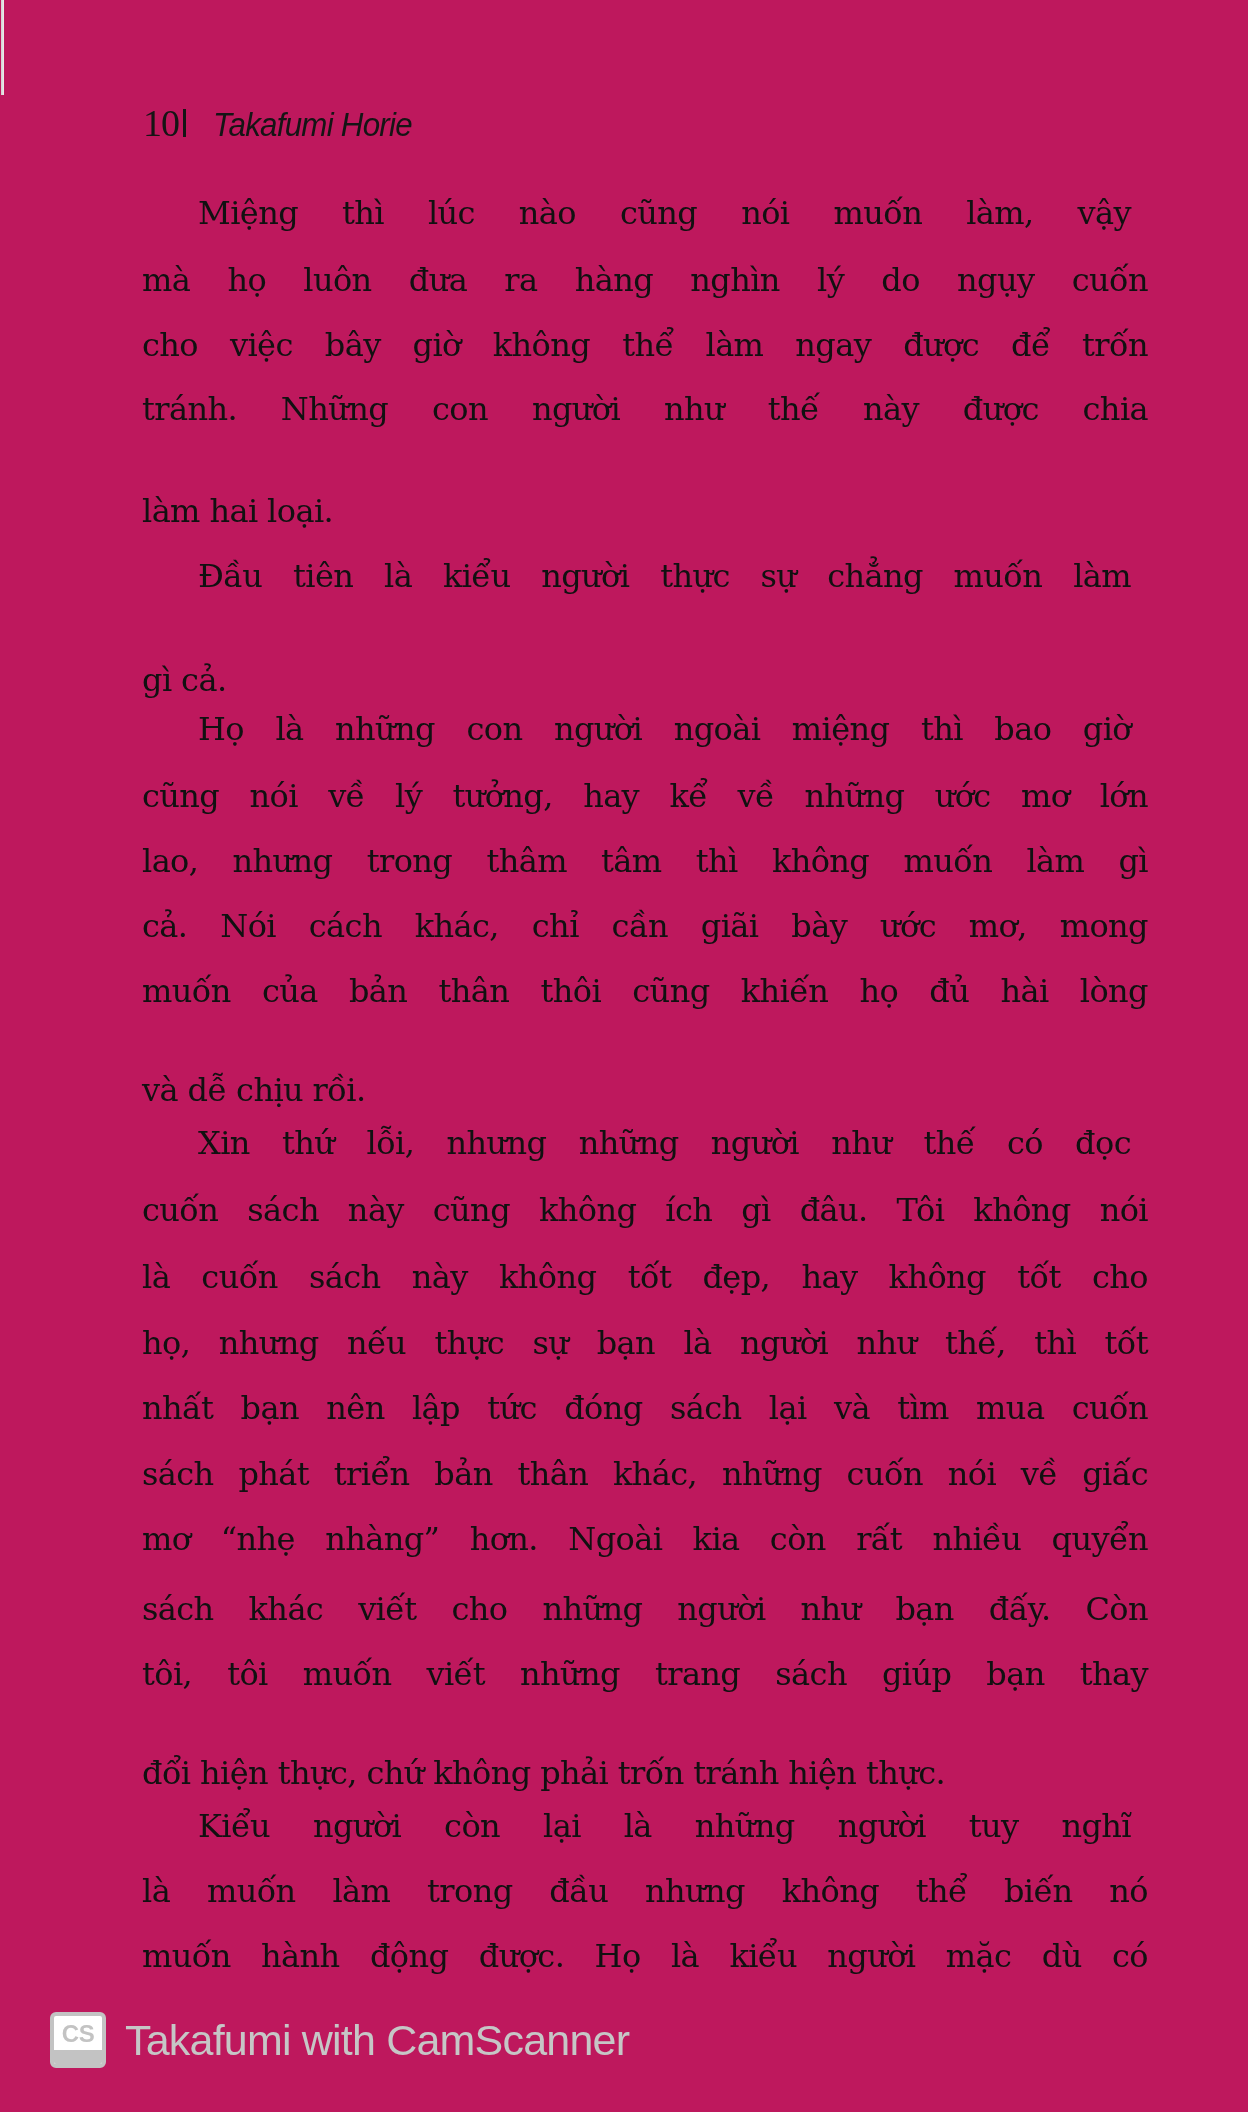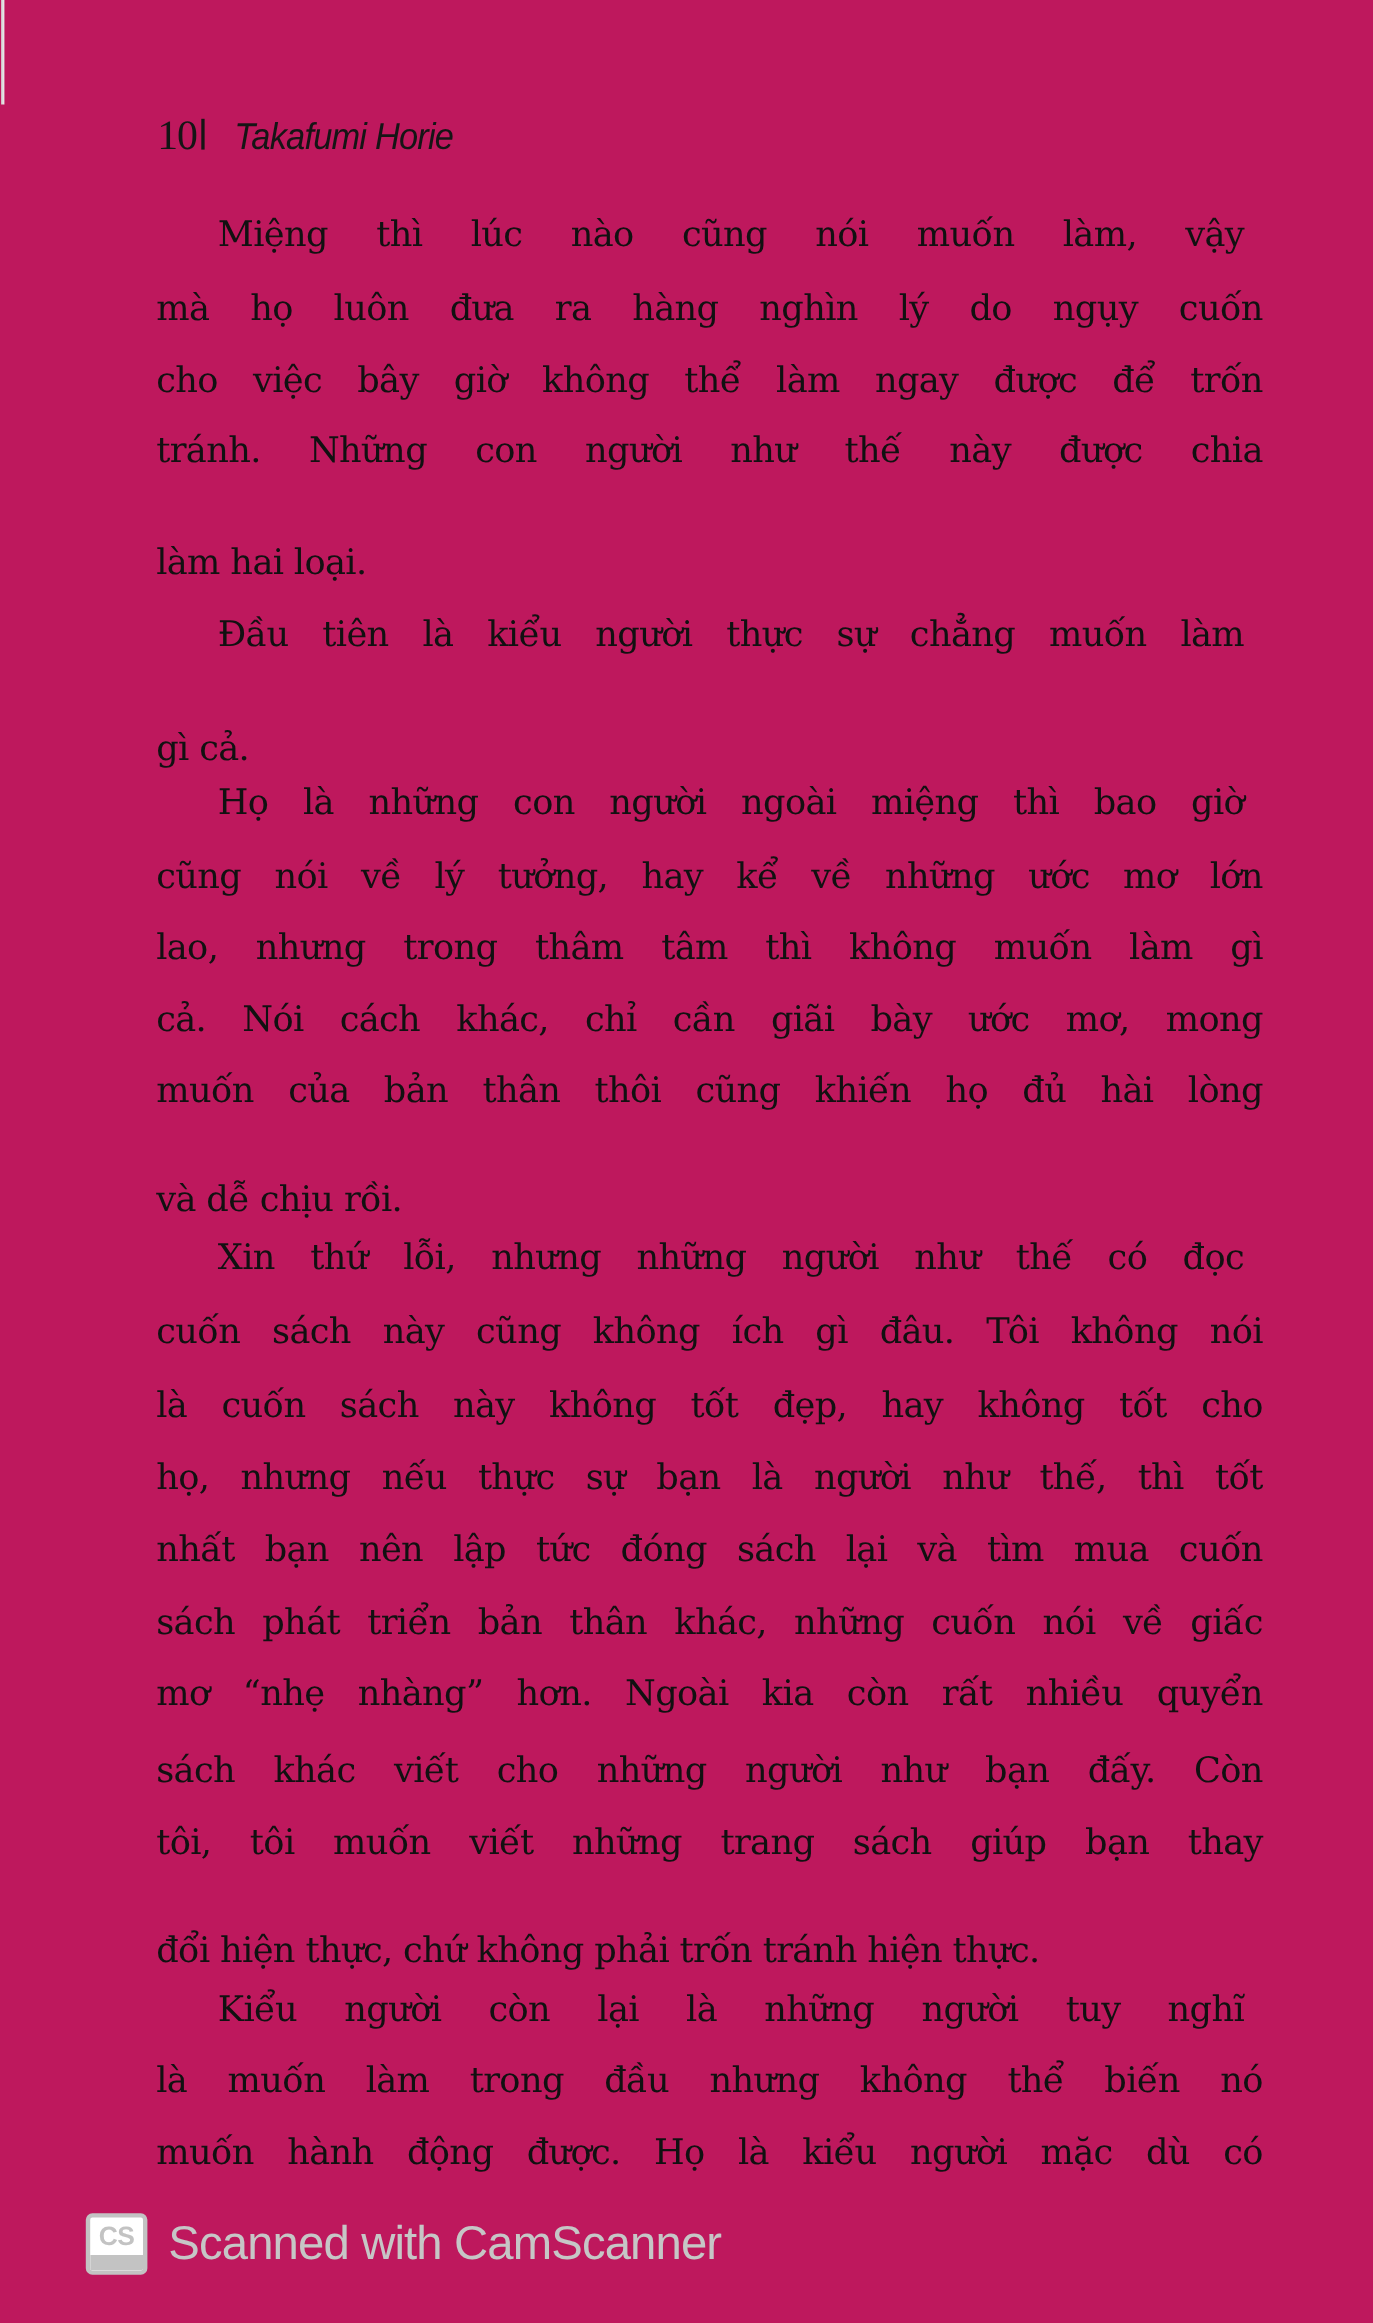--- a/index.html
+++ b/index.html
@@ -80,21 +80,20 @@
   }
   .cs-logo {
     width: 56px;
     height: 56px;
     border: 4px solid #c3c3c3;
     border-radius: 6px;
     box-sizing: border-box;
     position: relative;
     overflow: hidden;
     background: #ffffff;
-    margin-left: 28px;
   }
   .cs-logo-text {
     position: absolute;
     left: 0; right: 0; top: 4px;
     text-align: center;
     font-family: "Liberation Sans", sans-serif;
     font-weight: bold;
     font-size: 24px;
     color: #c3c3c3;
     letter-spacing: -0.5px;
@@ -164,15 +163,15 @@
     <div class="line indent" style="top:1806px">Kiểu người còn lại là những người tuy nghĩ</div>
     <div class="line" style="top:1871px">là muốn làm trong đầu nhưng không thể biến nó</div>
     <div class="line" style="top:1936px">muốn hành động được. Họ là kiểu người mặc dù có</div>
   </div>
 
   <div class="watermark">
     <div class="cs-logo">
       <span class="cs-logo-text">CS</span>
       <span class="cs-logo-bar"></span>
     </div>
-    <span class="watermark-text">Scanned with CamScanner</span>
+    <span class="watermark-text">Takafumi with CamScanner</span>
   </div>
 </div>
 
 </body></html>

